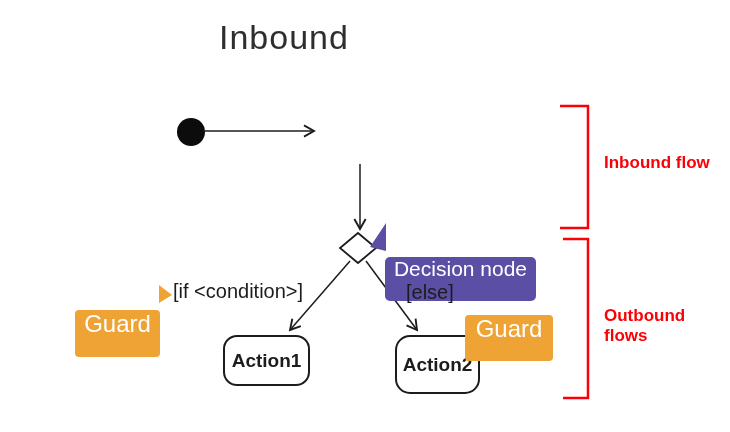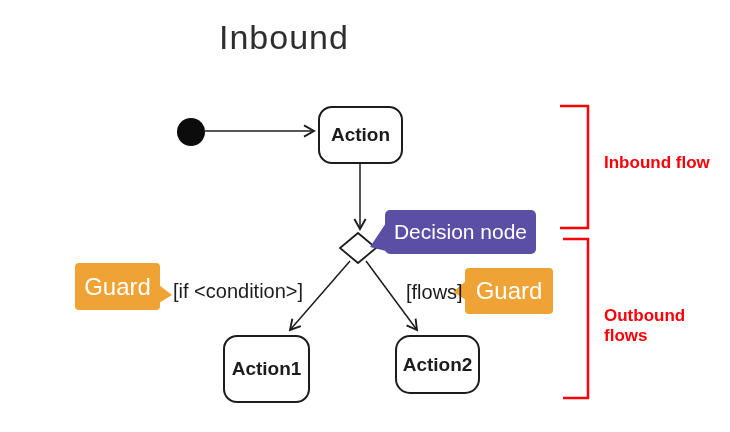--- a/index.html
+++ b/index.html
@@ -16,25 +16,25 @@
   .initial-node{
     left:177px;top:118px;width:28px;height:28px;border-radius:50%;
     background:#0c0c0c;
   }
   .action-box{
     background:#ffffff;border:2px solid #1c1c1c;border-radius:14px;
     display:flex;align-items:center;justify-content:center;
     font-weight:700;font-size:19px;color:#1c1c1c;box-sizing:border-box;
   }
   #action-main{left:318px;top:106px;width:85px;height:58px;}
-  #action-1{left:223px;top:335px;width:87px;height:68px;}
+  #action-1{left:223px;top:335px;width:87px;height:51px;}
   #action-2{left:395px;top:335px;width:85px;height:59px;border-radius:15px;}
   .callout{
-    display:flex;align-items:center;justify-content:center;
-    color:#ffffff;box-sizing:border-box;
+    display:flex;justify-content:center;
+    color:#ffffff;box-sizing:border-box;margin-top:47px;
   }
   .callout.purple{
     left:385px;top:210px;width:151px;height:44px;background:#5b4ea5;
     border-radius:5px;font-size:21px;
   }
   .callout.orange{background:#efa334;border-radius:4px;font-size:24px;}
   #guard-left{left:75px;top:263px;width:85px;height:47px;}
   #guard-right{left:465px;top:268px;width:88px;height:46px;}
   .edge-label{font-size:20px;color:#1c1c1c;}
   #label-if{left:173px;top:280px;}
@@ -67,23 +67,20 @@
     <polygon points="466,281 453,292 466,300" fill="#efa334"></polygon>
 
     <path d="M560,106 L588,106 L588,228 L560,228" fill="none" stroke="#fb0007" stroke-width="2.5"></path>
     <path d="M563,239 L588,239 L588,398 L563,398" fill="none" stroke="#fb0007" stroke-width="2.5"></path>
   </svg>
 
   <div class="abs title">Inbound</div>
 
   <div class="abs initial-node"></div>
 
-  <div class="abs action-box" id="action-main">
-    <span>Action</span>
-  </div>
 
   <div class="abs action-box" id="action-1">
     <span>Action1</span>
   </div>
 
   <div class="abs action-box" id="action-2">
     <span>Action2</span>
   </div>
 
   <div class="abs callout purple">
@@ -93,19 +90,19 @@
   <div class="abs callout orange" id="guard-left">
     <span>Guard</span>
   </div>
 
   <div class="abs callout orange" id="guard-right">
     <span>Guard</span>
   </div>
 
   <div class="abs edge-label" id="label-if">[if &lt;condition&gt;]</div>
 
-  <div class="abs edge-label" id="label-else">[flows]</div>
+  <div class="abs edge-label" id="label-else">[else]</div>
 
   <div class="abs annotation" id="label-inbound">Inbound flow</div>
 
   <div class="abs annotation" id="label-outbound">Outbound flows</div>
 
 </div>
 
 </body></html>

